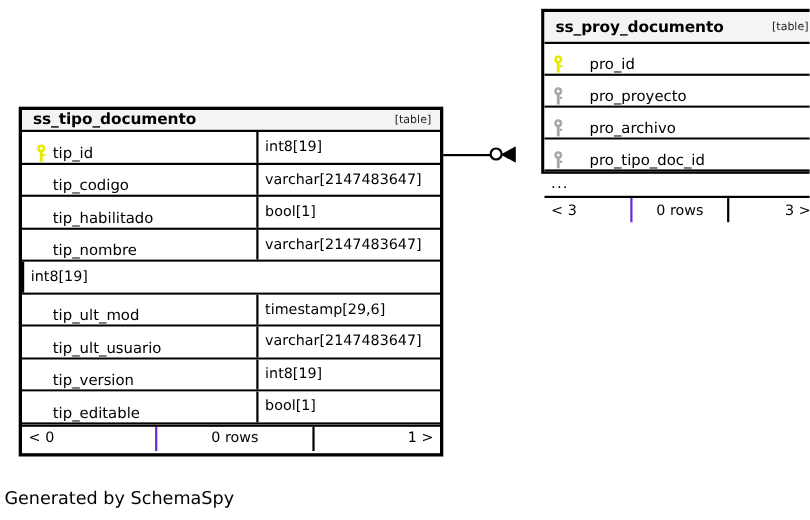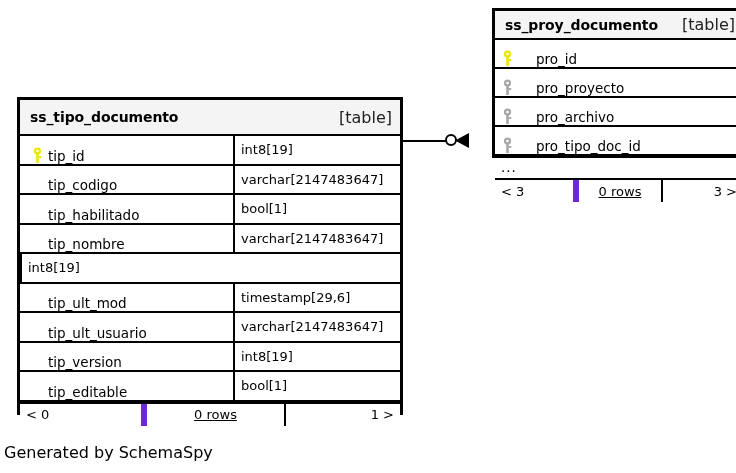--- a/index.html
+++ b/index.html
@@ -40,21 +40,21 @@
     padding: 0 8px 0 10px;
   }
   .ent-title {
     font-weight: bold;
     font-size: 14px;
     color: #000000;
     letter-spacing: -0.1px;
     white-space: nowrap;
   }
   .ent-tag {
-    font-size: 16px;
+    font-size: 10px;
     color: #222222;
     white-space: nowrap;
   }
 
   
   .ent-row {
     display: flex;
     align-items: stretch;
     border-bottom: 2px solid #000000;
     box-sizing: border-box;
@@ -121,31 +121,31 @@
   .foot-cell {
     display: flex;
     align-items: center;
     font-size: 13px;
     color: #000000;
     box-sizing: border-box;
     height: 100%;
     white-space: nowrap;
   }
   .foot-prev { justify-content: flex-start; padding-left: 6px; }
-  .foot-mid  { justify-content: center; border-left: 6px solid #6d28d9; border-right: 2px solid #000000; text-decoration: underline; }
+  .foot-mid  { justify-content: center; border-left: 2px solid #6d28d9; border-right: 2px solid #000000; }
   .foot-next { justify-content: flex-end; padding-right: 6px; }
 
   
   #tbl-tipo {
     left: 17px;
     top: 97px;
     width: 386px;
     height: 318px;
   }
-  #tbl-tipo .ent-header { height: 36px; gap: 40px; }
+  #tbl-tipo .ent-header { height: 20px; gap: 40px; }
   #tbl-tipo .ent-row { height: 29.5px; }
   #tbl-tipo .cell-name { width: 213px; min-width: 213px; padding-left: 8px; }
   #tbl-tipo .cell-type { flex: 1; }
   #tbl-tipo .ent-footer {
     height: 24px;
     border-top: 2px solid #000000;
   }
   #tbl-tipo .foot-prev { width: 121px; }
   #tbl-tipo .foot-mid  { width: 145px; }
   #tbl-tipo .foot-next { flex: 1; }

